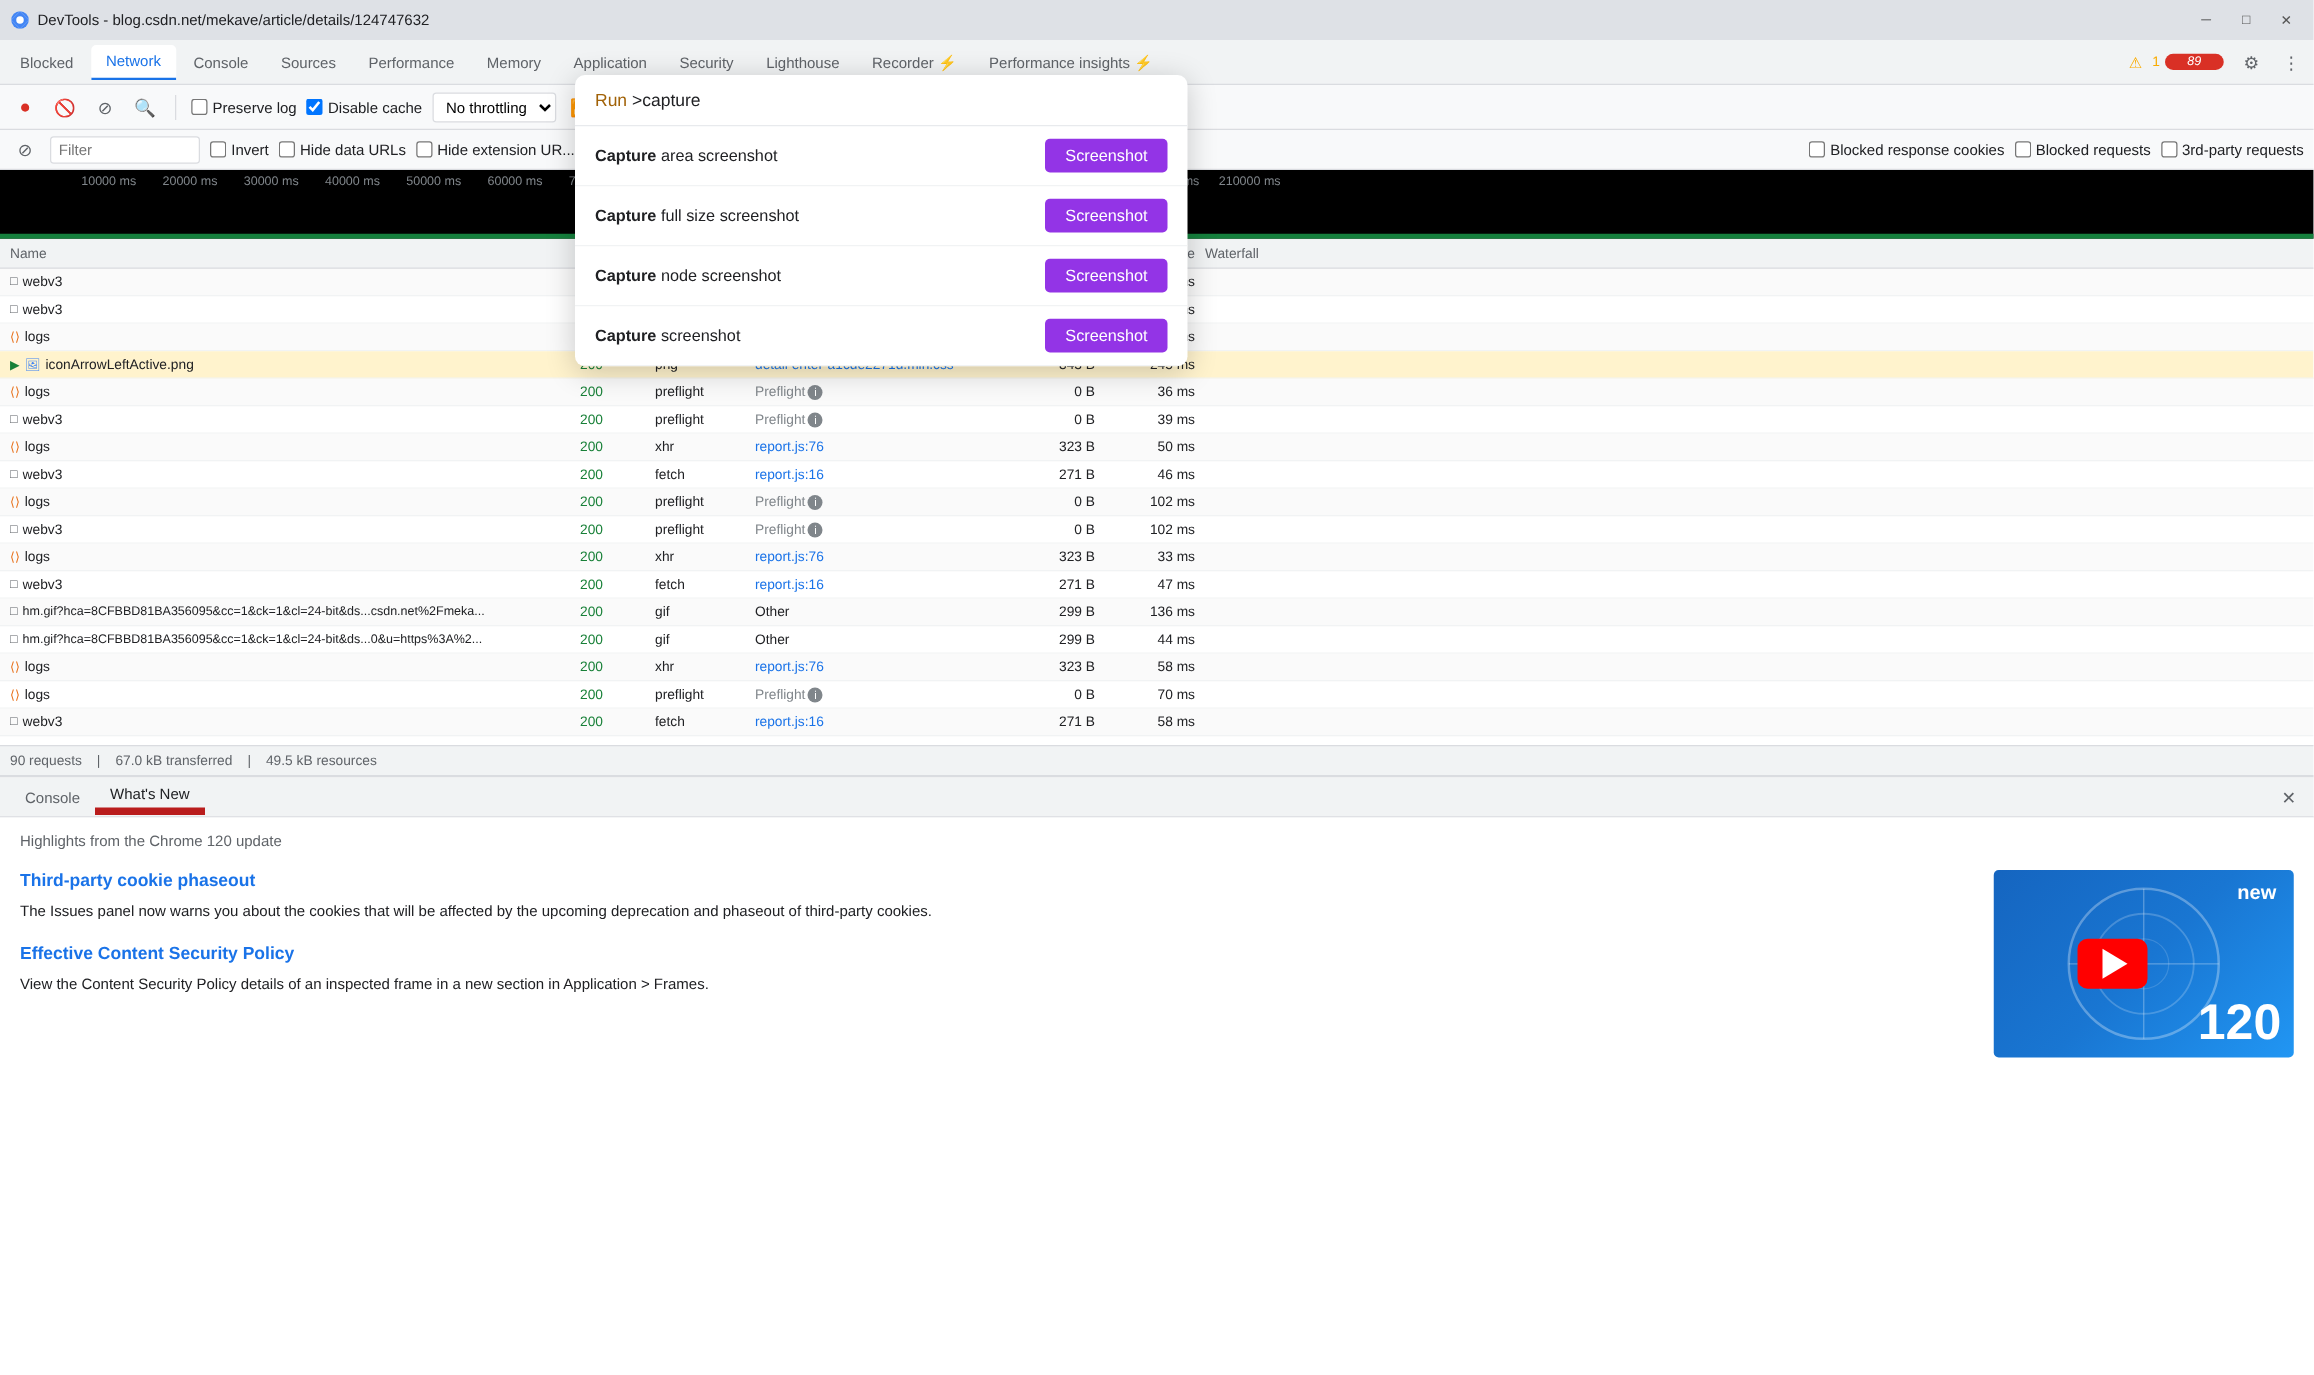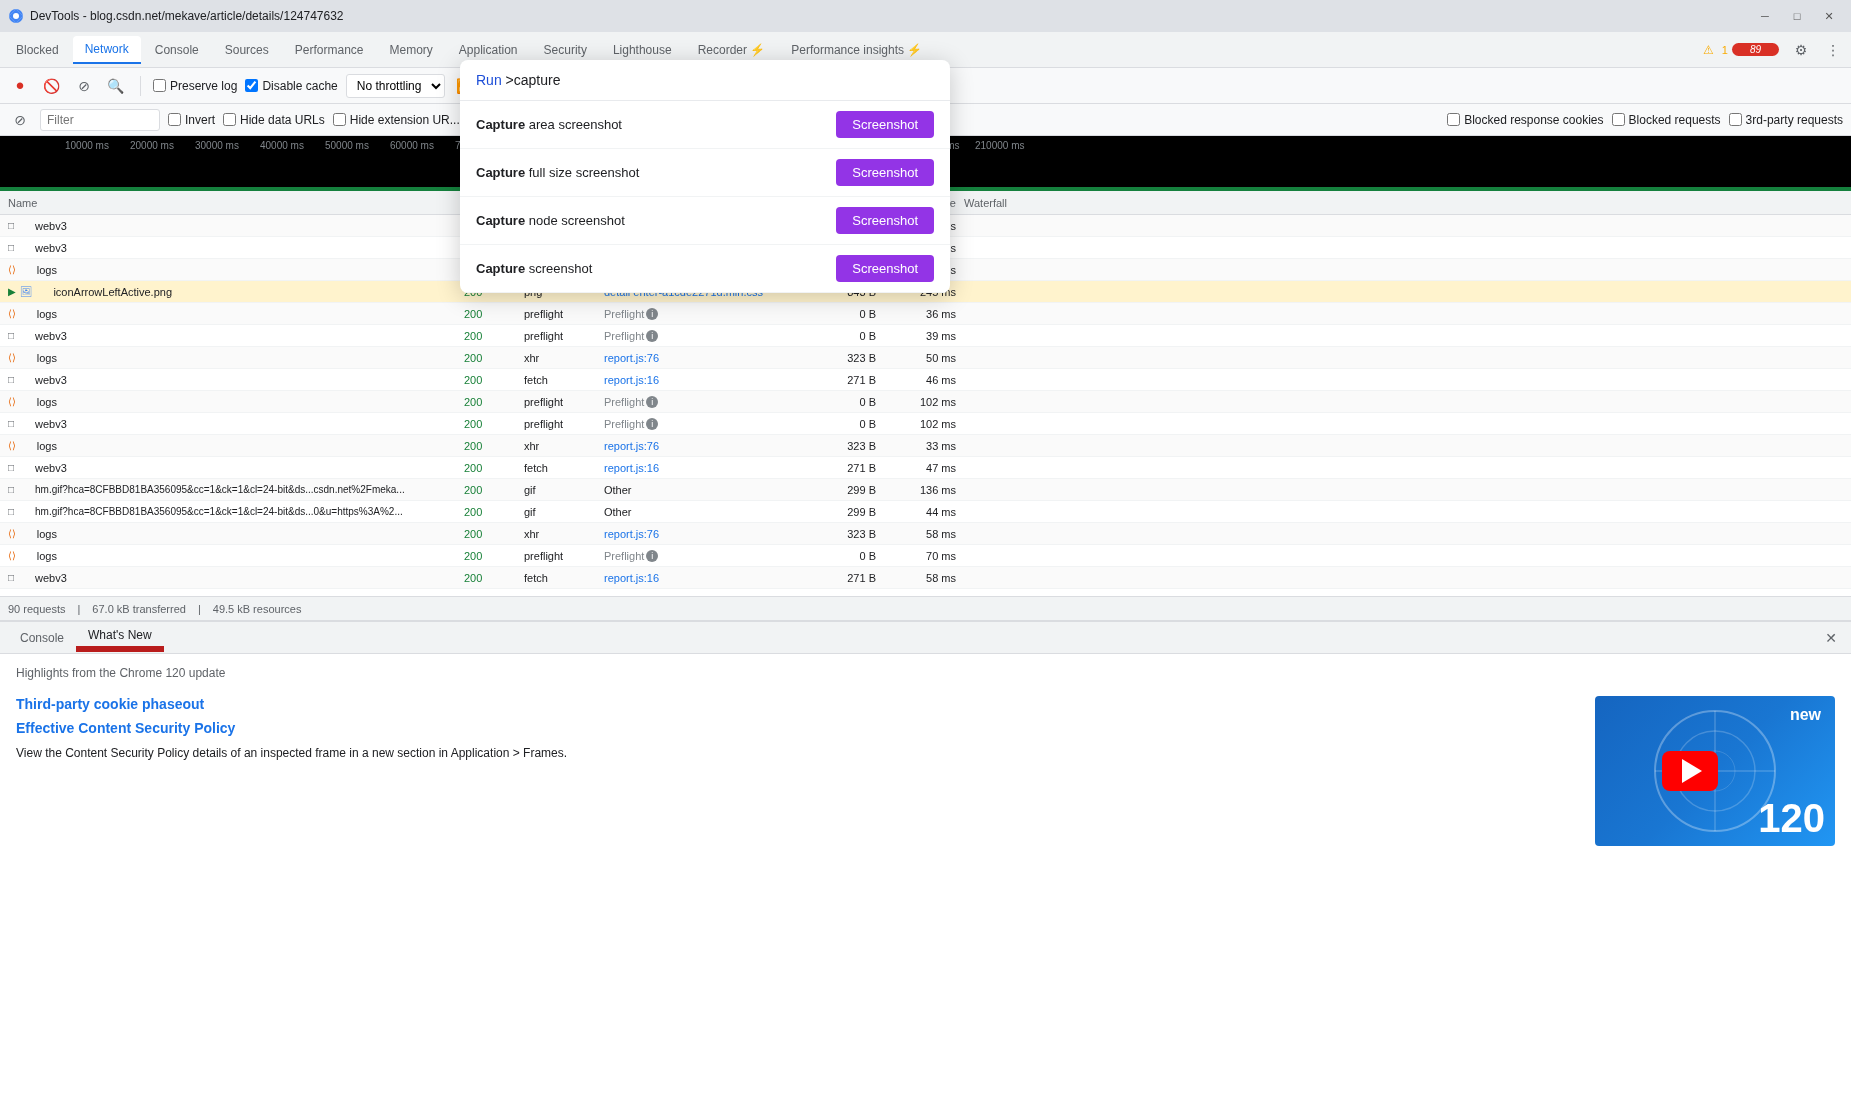--- a/index.html
+++ b/index.html
@@ -76,21 +76,21 @@
     .col-waterfall { flex: 1; padding: 0 4px; }
 
     .table-row {
       display: flex; align-items: center; height: 22px; border-bottom: 1px solid #f1f3f4;
       font-size: 11px; cursor: pointer;
     }
     .table-row:nth-child(even) { background: #fafafa; }
 
     .row-name { display: flex; align-items: center; gap: 4px; overflow: hidden; }
     .row-name .icon { font-size: 10px; color: #5f6368; }
-    .row-name .name-text { overflow: hidden; text-overflow: ellipsis; white-space: nowrap; color: #202124; margin-left: 17px; }
+    .row-name .name-text { overflow: hidden; text-overflow: ellipsis; white-space: nowrap; color: #202124; }
     .status-200 { color: #188038; }
     .initiator-link { color: #1a73e8; text-decoration: none; }
     .preflight-badge { display: inline-flex; align-items: center; gap: 2px; color: #80868b; }
     .preflight-info { width: 12px; height: 12px; border-radius: 50%; background: #80868b; color: #fff; font-size: 9px; display: inline-flex; align-items: center; justify-content: center; }
 
     
     .status-bar {
       height: 24px; background: #f1f3f4; border-top: 1px solid #dadce0;
       display: flex; align-items: center; padding: 0 8px; font-size: 11px; color: #5f6368;
       flex-shrink: 0;
@@ -124,21 +124,21 @@
       position: fixed; top: 0; left: 0; width: 100%; height: 100%; z-index: 100;
     }
     .cmd-box {
       position: absolute; top: 60px; left: 460px; width: 490px; background: #fff;
       border-radius: 8px; box-shadow: 0 4px 24px rgba(0,0,0,0.2); z-index: 200;
       overflow: hidden;
     }
     .cmd-header {
       padding: 12px 16px; border-bottom: 1px solid #e8eaed; font-size: 14px; color: #202124;
     }
-    .cmd-header .run { color: #1d4ed8; font-weight: 500; }
+    .cmd-header .run { color: #a16207; font-weight: 500; }
     .cmd-item {
       display: flex; align-items: center; padding: 10px 16px; justify-content: space-between;
       cursor: pointer; border-bottom: 1px solid #f1f3f4;
     }
     .cmd-item.highlighted { background: #e8f0fe; }
     .cmd-item-label { font-size: 13px; color: #202124; }
     .cmd-item-label .cmd-bold { font-weight: 600; }
     .cmd-item-btn {
       padding: 6px 16px; border-radius: 4px; font-size: 13px; border: none; cursor: pointer; color: #fff;
     }
@@ -542,20 +542,21 @@
     <div class="bottom-tabs">
       <button class="bottom-tab">Console</button>
       <button class="bottom-tab active">What's New</button>
       <button class="bottom-tab-close">✕</button>
     </div>
     <div class="bottom-content">
       <div class="whats-new-subtitle">Highlights from the Chrome 120 update</div>
       <div class="whats-new-article">
         <div class="whats-new-text">
           <div class="whats-new-title">Third-party cookie phaseout</div>
+          <div class="whats-new-desc">The Issues panel now warns you about the cookies that will be affected by the upcoming deprecation and phaseout of third-party cookies.</div>
           <div class="whats-new-title2">Effective Content Security Policy</div>
           <div class="whats-new-desc2">View the Content Security Policy details of an inspected frame in a new section in Application &gt; Frames.</div>
         </div>
         <div class="whats-new-thumb">
 
           <svg width="240" height="150" style="position:absolute; top:0; left:0;">
             <circle cx="120" cy="75" r="60" fill="none" stroke="rgba(255,255,255,0.3)" stroke-width="2"></circle>
             <circle cx="120" cy="75" r="40" fill="none" stroke="rgba(255,255,255,0.2)" stroke-width="1.5"></circle>
             <circle cx="120" cy="75" r="20" fill="none" stroke="rgba(255,255,255,0.15)" stroke-width="1"></circle>
 

